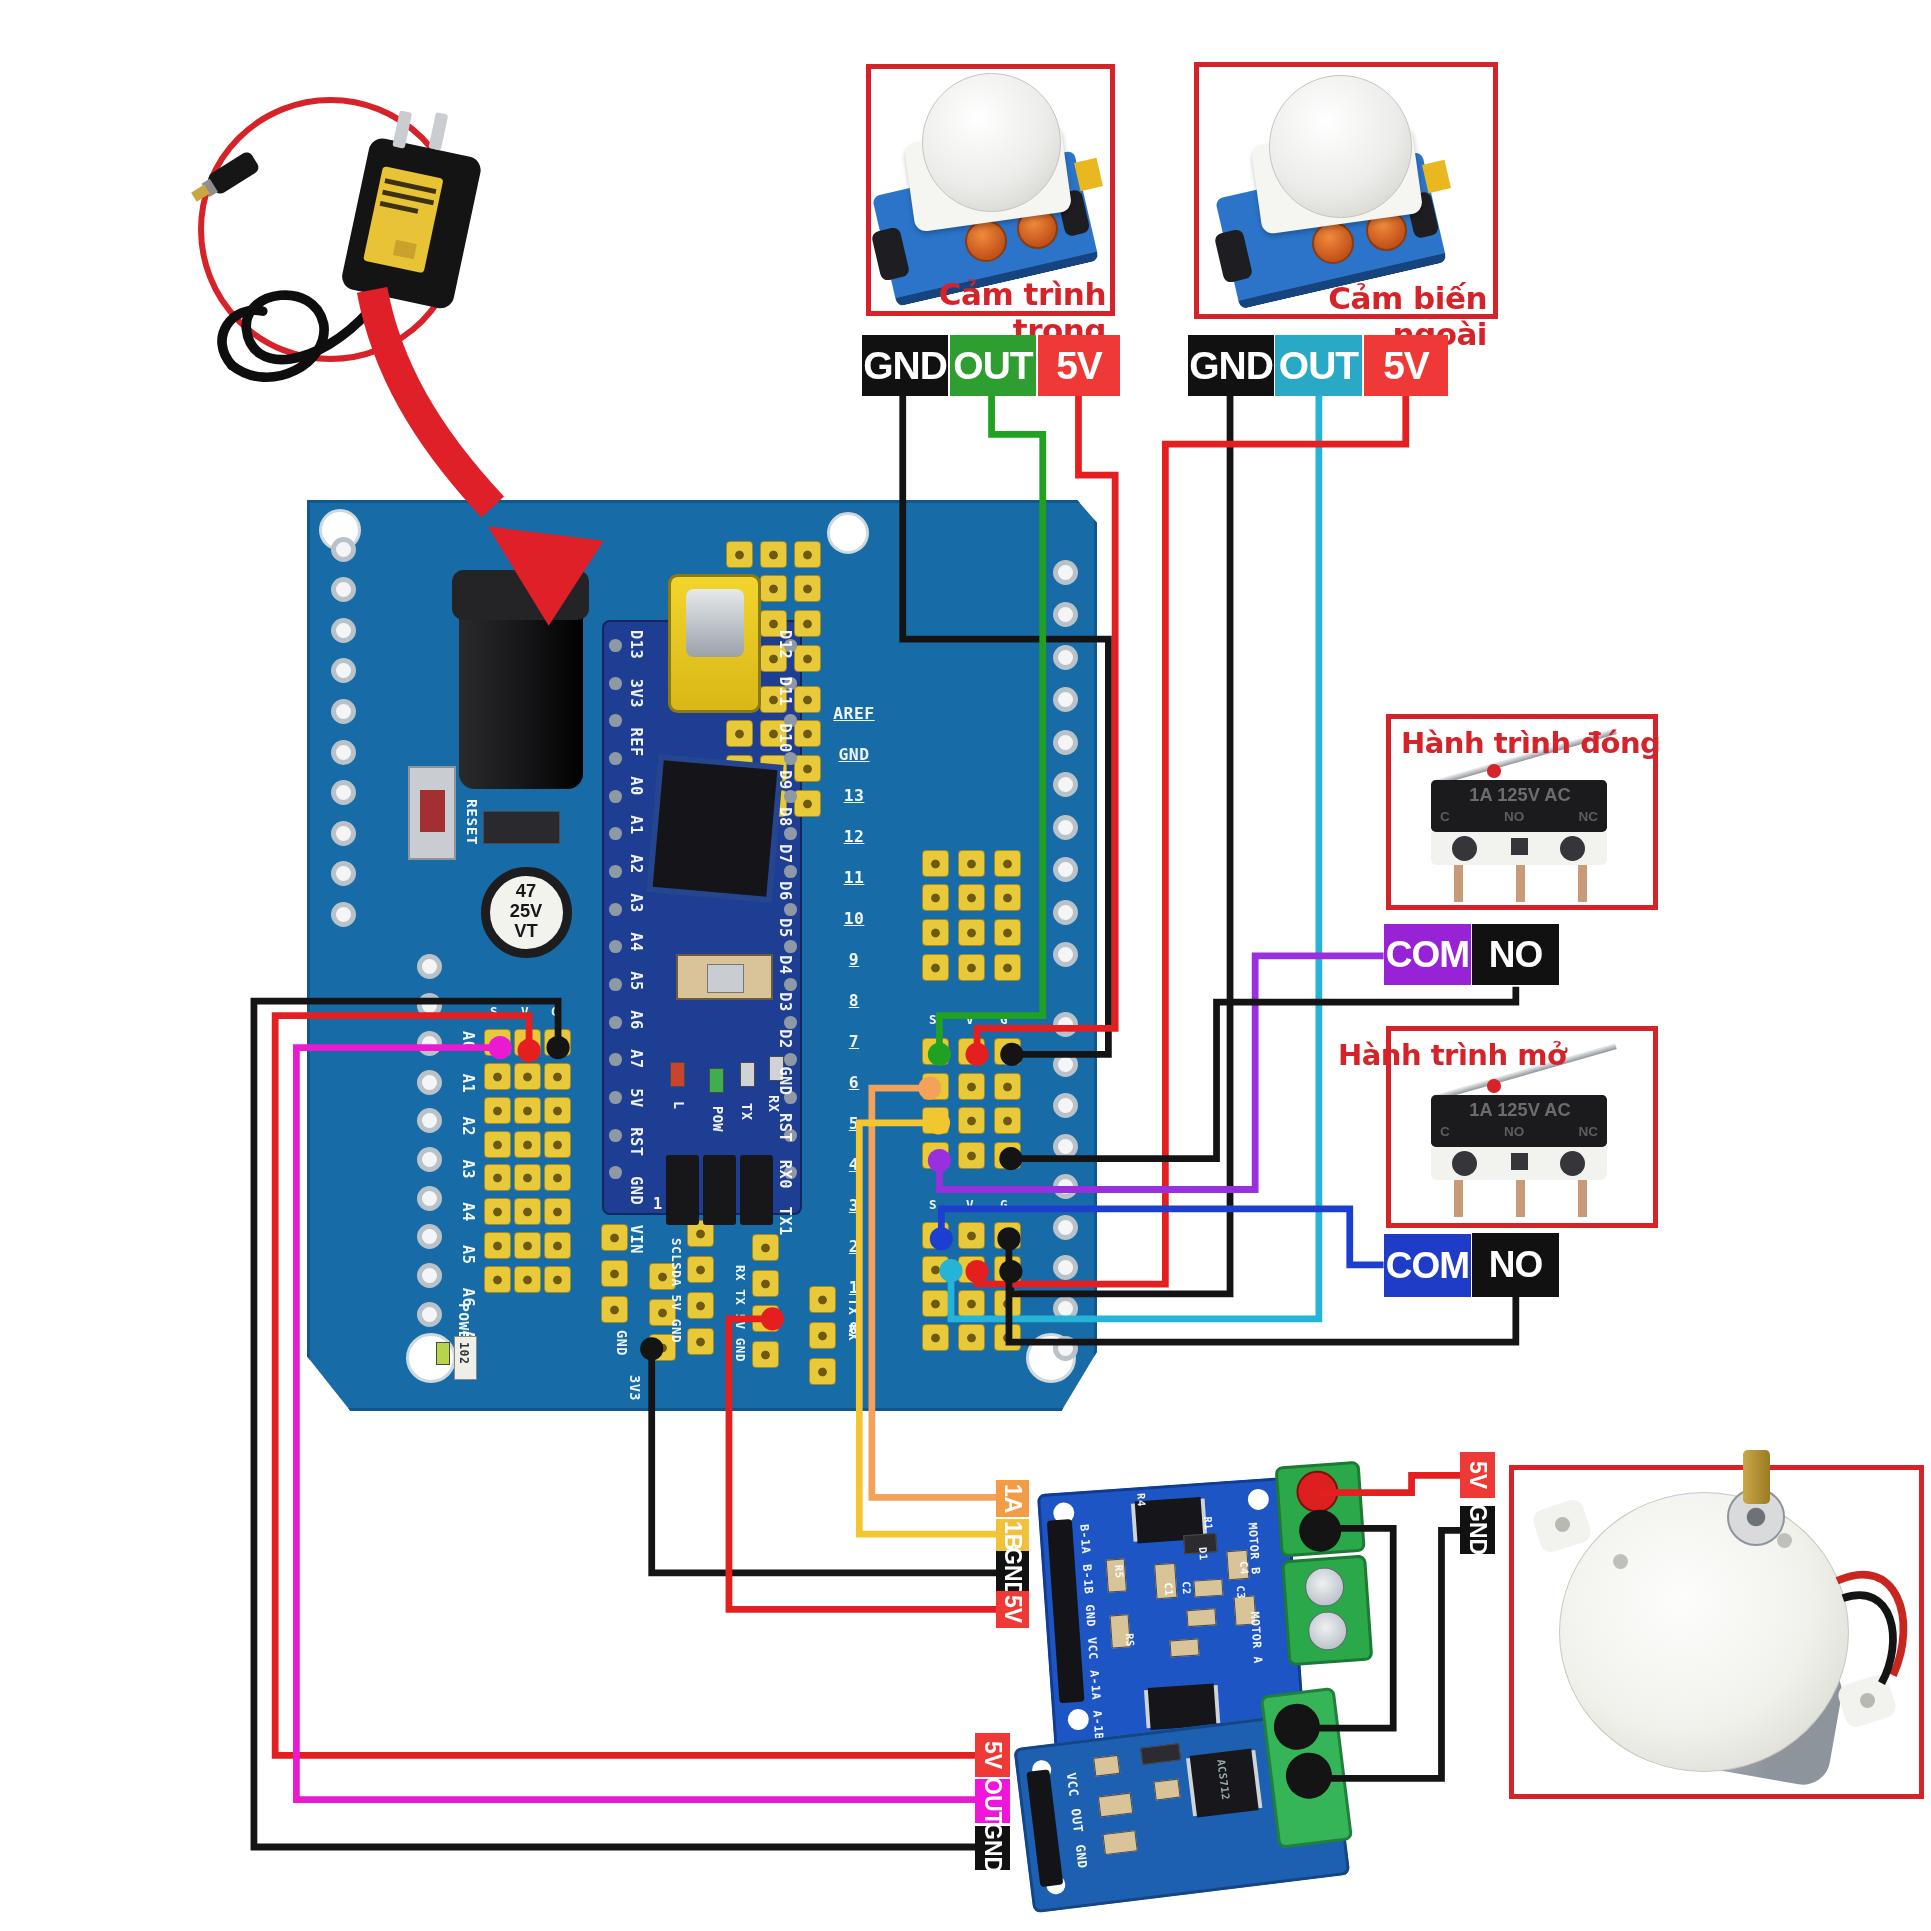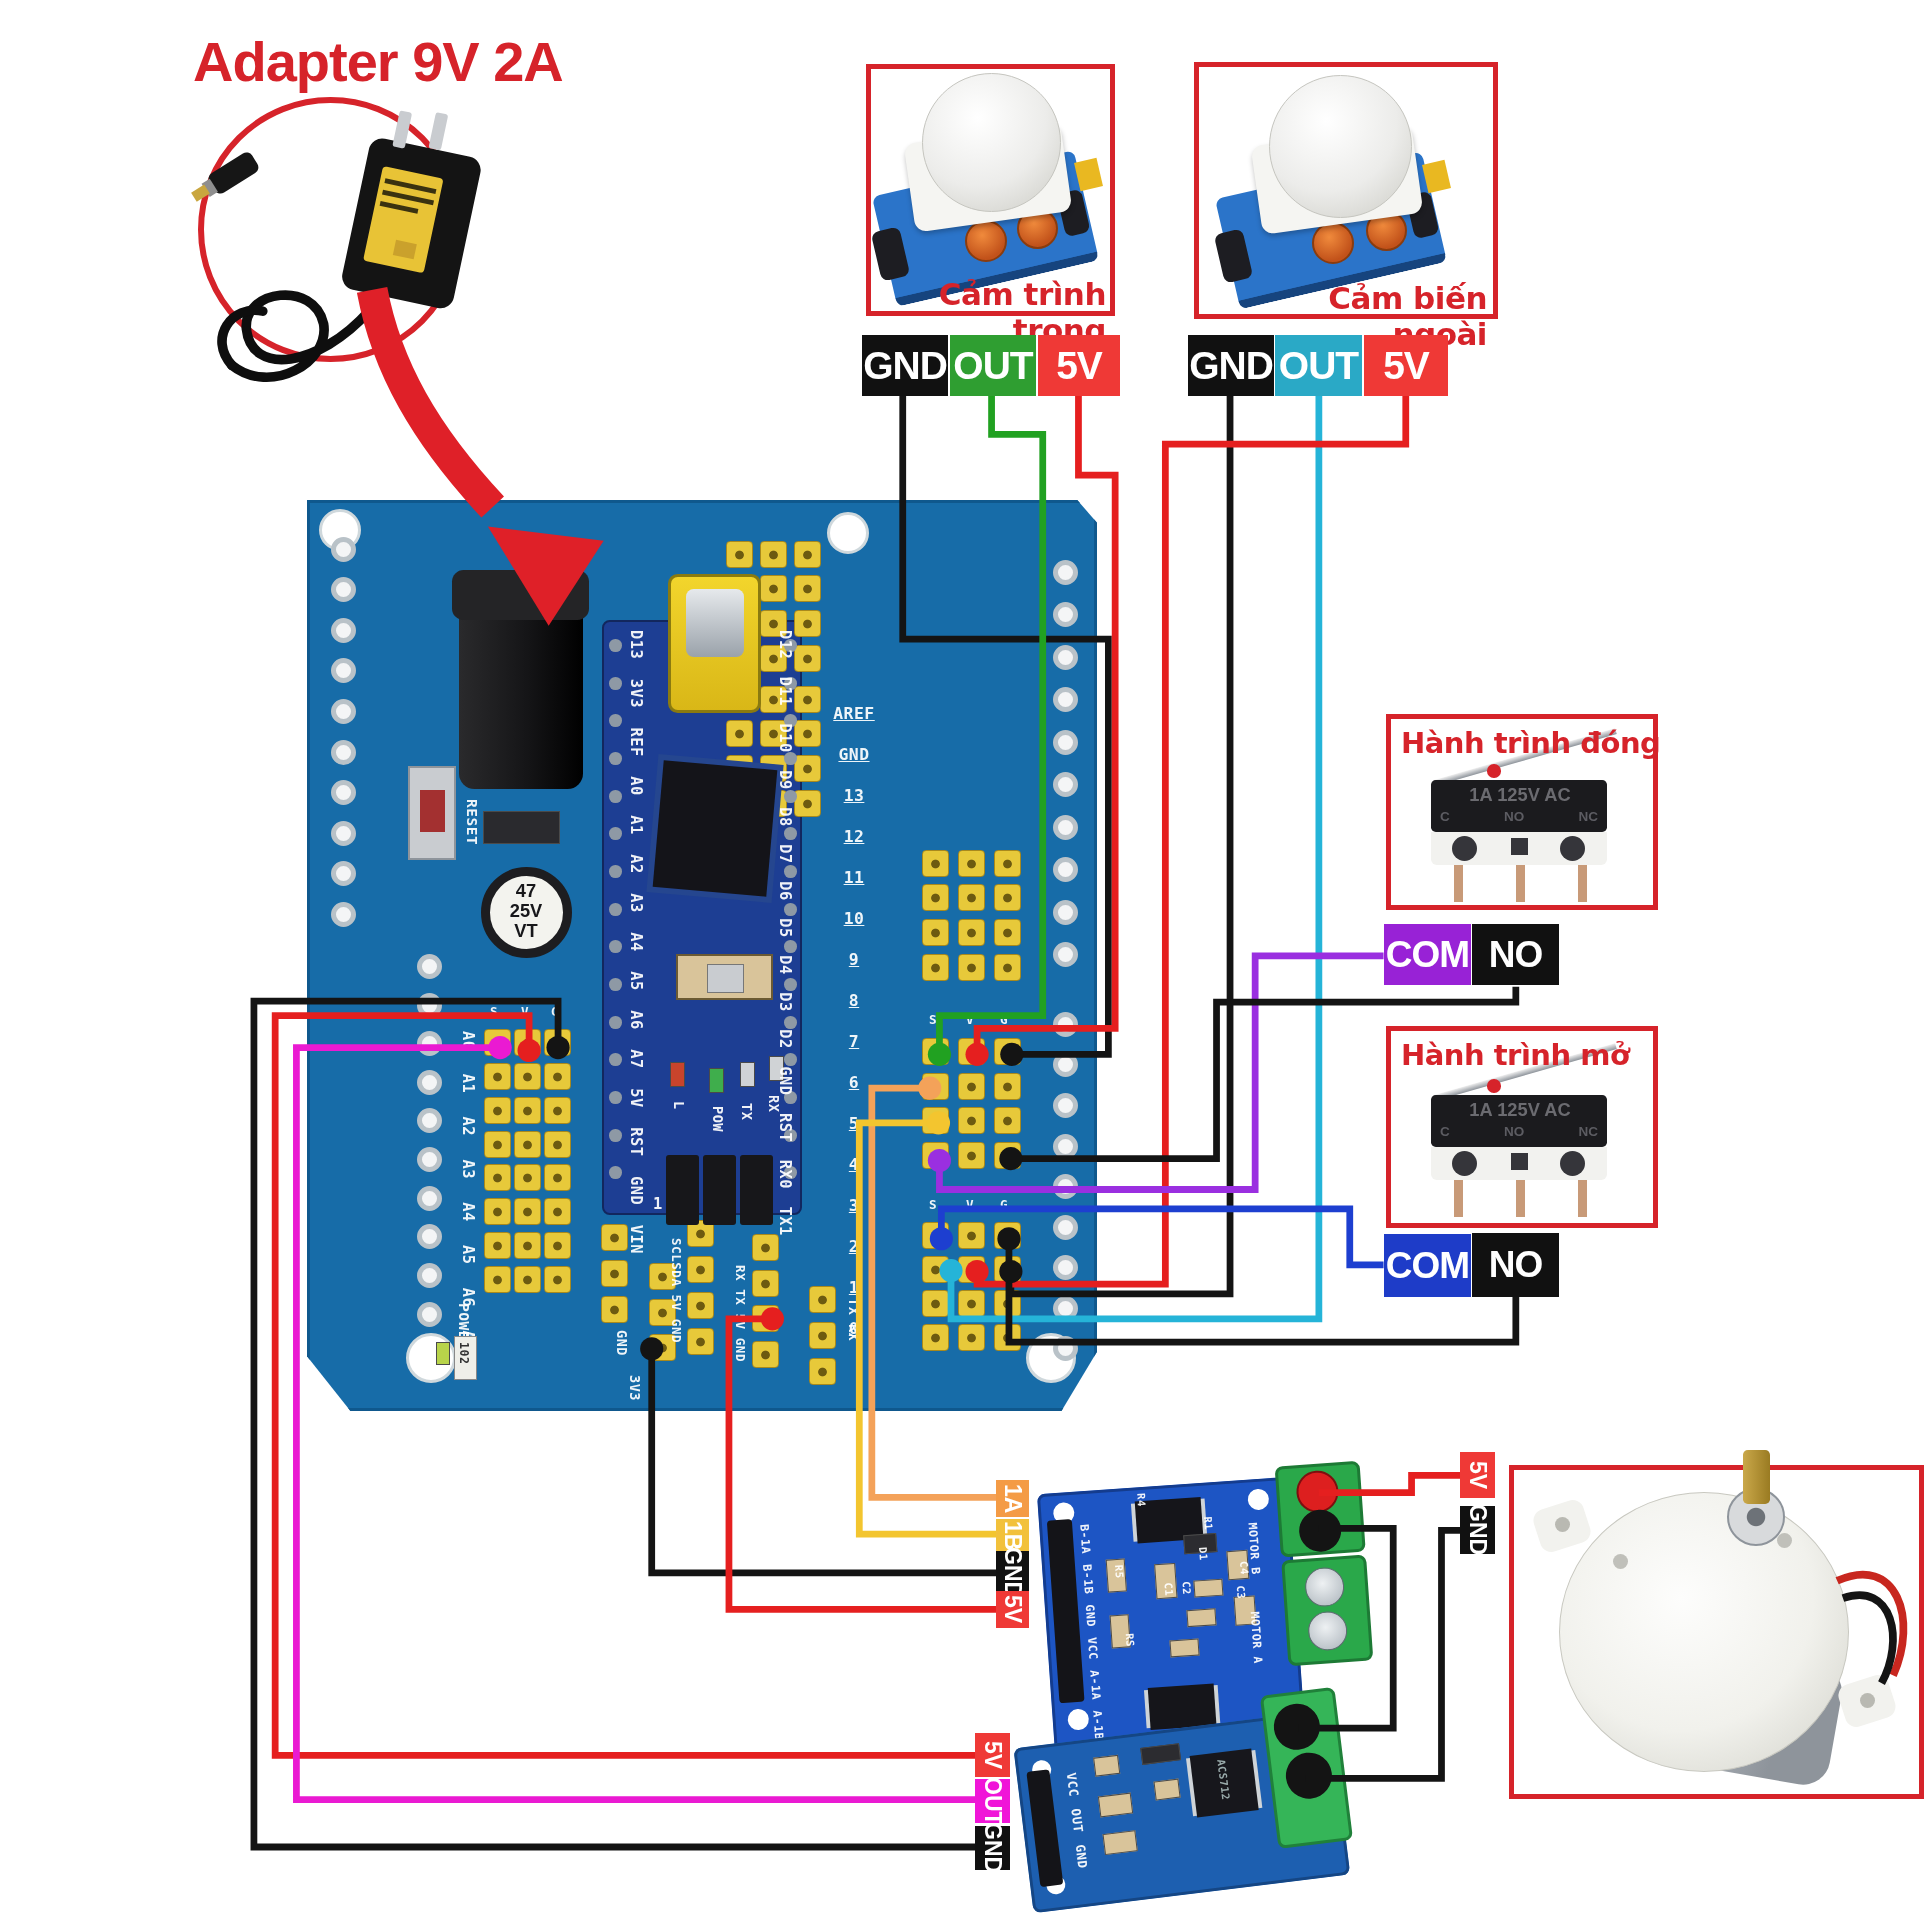--- a/index.html
+++ b/index.html
@@ -31,22 +31,20 @@
   .mhole{position:absolute;border-radius:50%;background:#fff;border:3.9px solid #cfd8dc;box-sizing:border-box;z-index:13;}
   .smd{position:absolute;background:#d9c49a;border:1.9px solid #4a4a4a;box-sizing:border-box;z-index:14;}
   .jmp{position:absolute;background:#17171a;border-radius:2.9px;z-index:14;}
   svg{position:absolute;left:0;top:0;}
 </style>
 </head>
 <body>
 
 <div id="stage">
 
-  <div class="abs" style="left:193px;top:29px;width:502px;font-size:56px;font-weight:bold;color:#d6232a;z-index:30;
-              font-family:'Liberation Sans',sans-serif;letter-spacing:-1px;">Adapter 9V 2A</div>
 
   <div class="abs" style="left:198px;top:97px;width:253px;height:253px;border:6.8px solid #d6232a;border-radius:50%;z-index:15;"></div>
   <svg width="502" height="541" style="left:116px;top:58px;z-index:16;" viewBox="0 0 520 560">
 
     <g transform="rotate(12 300 180)">
       <rect x="245" y="90" width="118" height="160" rx="14" fill="#141414"></rect>
       <rect x="263" y="118" width="64" height="100" rx="4" fill="#e8c336"></rect>
       <rect x="268" y="130" width="54" height="5" fill="#3a3210"></rect>
       <rect x="268" y="142" width="54" height="5" fill="#3a3210"></rect>
       <rect x="268" y="154" width="40" height="5" fill="#3a3210"></rect>
@@ -184,21 +182,21 @@
   <div class="chip" style="left: 862px; top: 335px; width: 86px; height: 61px; background-color: rgb(17, 17, 17);">GND</div>
   <div class="chip" style="left: 950px; top: 335px; width: 86px; height: 61px; background-color: rgb(47, 158, 49);">OUT</div>
   <div class="chip" style="left: 1038px; top: 335px; width: 82px; height: 61px; background-color: rgb(239, 57, 54);">5V</div>
   <div class="chip" style="left: 1188px; top: 335px; width: 86px; height: 61px; background-color: rgb(17, 17, 17);">GND</div>
   <div class="chip" style="left: 1275px; top: 335px; width: 87px; height: 61px; background-color: rgb(42, 169, 198);">OUT</div>
   <div class="chip" style="left: 1364px; top: 335px; width: 84px; height: 61px; background-color: rgb(239, 57, 54);">5V</div>
 
   <div class="rbox" style="left:1386px;top:714px;width:272px;height:196px;"></div>
   <div class="caption" style="left:1401px;top:726px;font-size:29px;">Hành trình đóng</div>
   <div class="rbox" style="left:1386px;top:1026px;width:272px;height:202px;"></div>
-  <div class="caption" style="left:1401px;top:1038px;font-size:29px;">Hành trình mở</div>
+  <div class="caption" style="left:1338px;top:1038px;font-size:29px;">Hành trình mở</div>
 
   <div class="abs" style="left:1398px;top:714px;width:251px;height:193px;z-index:22;">
     <div class="abs" style="left:37px;top:66px;width:189px;height:5.8px;background:linear-gradient(180deg,#f0f0f0,#8e949b);transform:rotate(-16deg);transform-origin:left bottom;"></div>
     <div class="abs" style="left:89px;top:50px;width:13.5px;height:13.5px;border-radius:50%;background:#d6232a;"></div>
     <div class="abs" style="left:33px;top:66px;width:176px;height:52px;background:#1b1b1e;border-radius:4.8px;"></div>
     <div class="abs" style="left:39px;top:70px;width:166px;font-size:18.3px;font-weight:bold;color:#6b6b70;text-align:center;">1A 125V AC</div>
     <div class="abs" style="left:42px;top:95px;width:158px;display:flex;justify-content:space-between;font-size:13.5px;font-weight:bold;color:#5c5c62;">
       <span>C</span>
       <span>NO</span>
       <span>NC</span>

